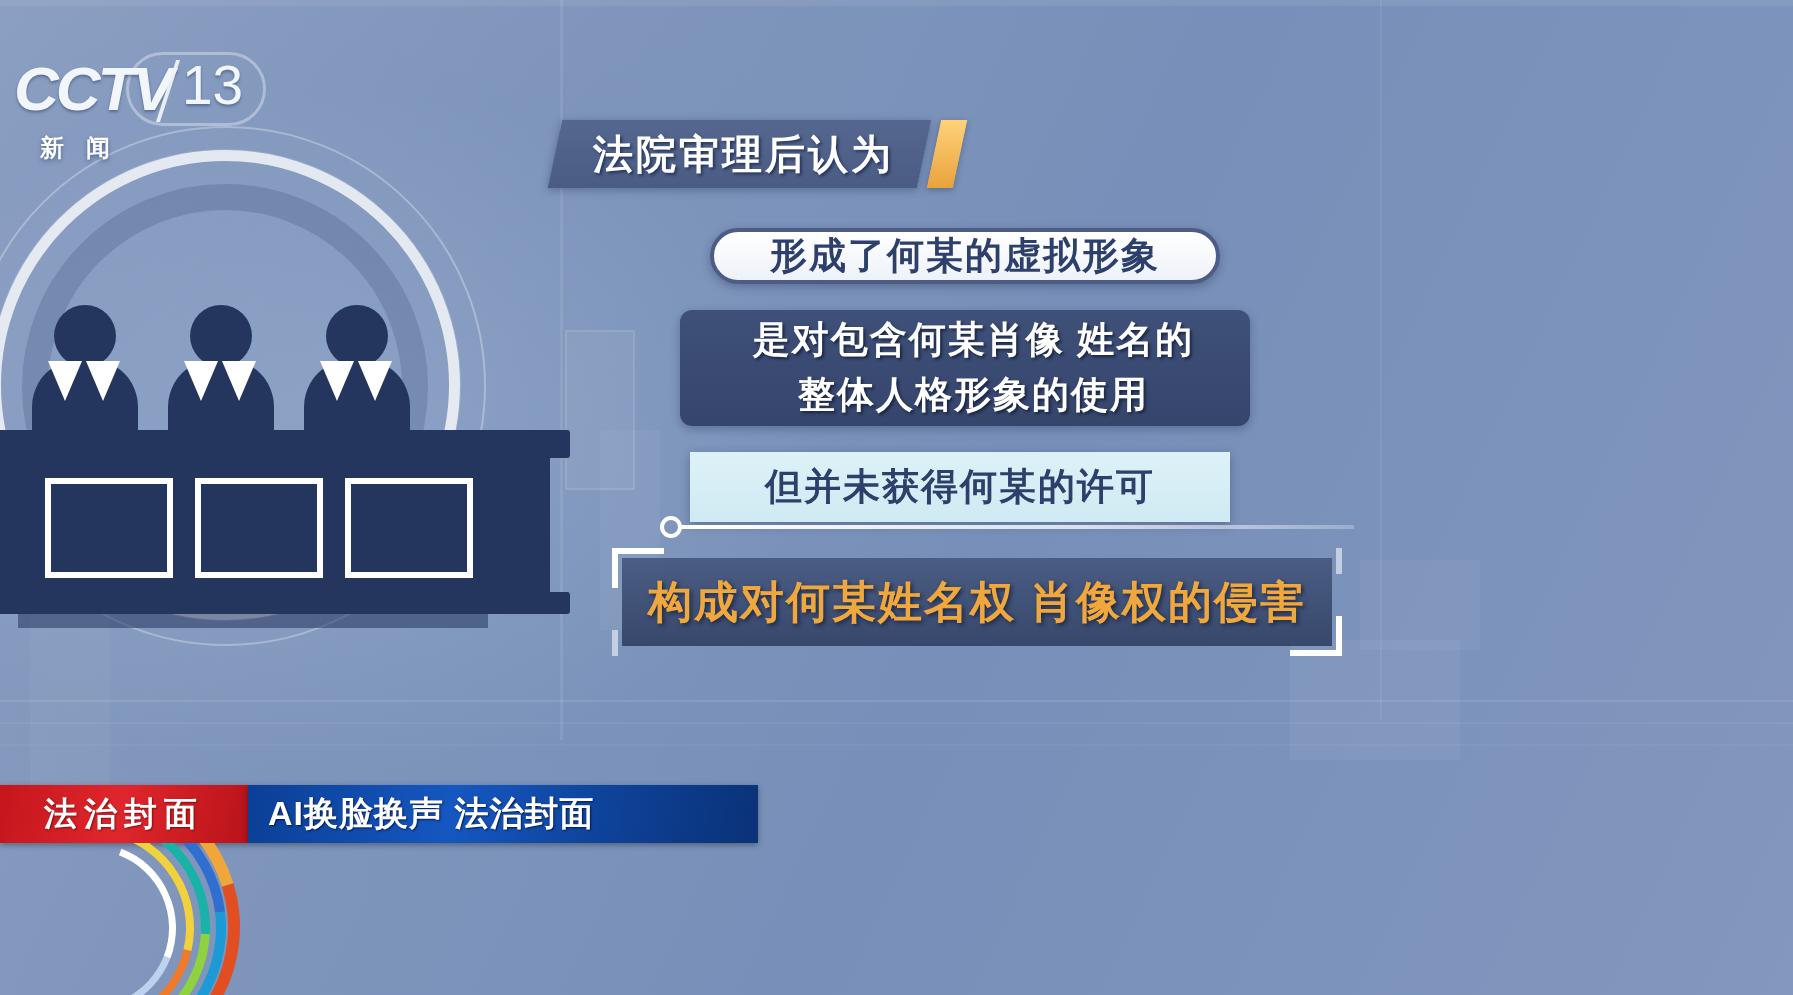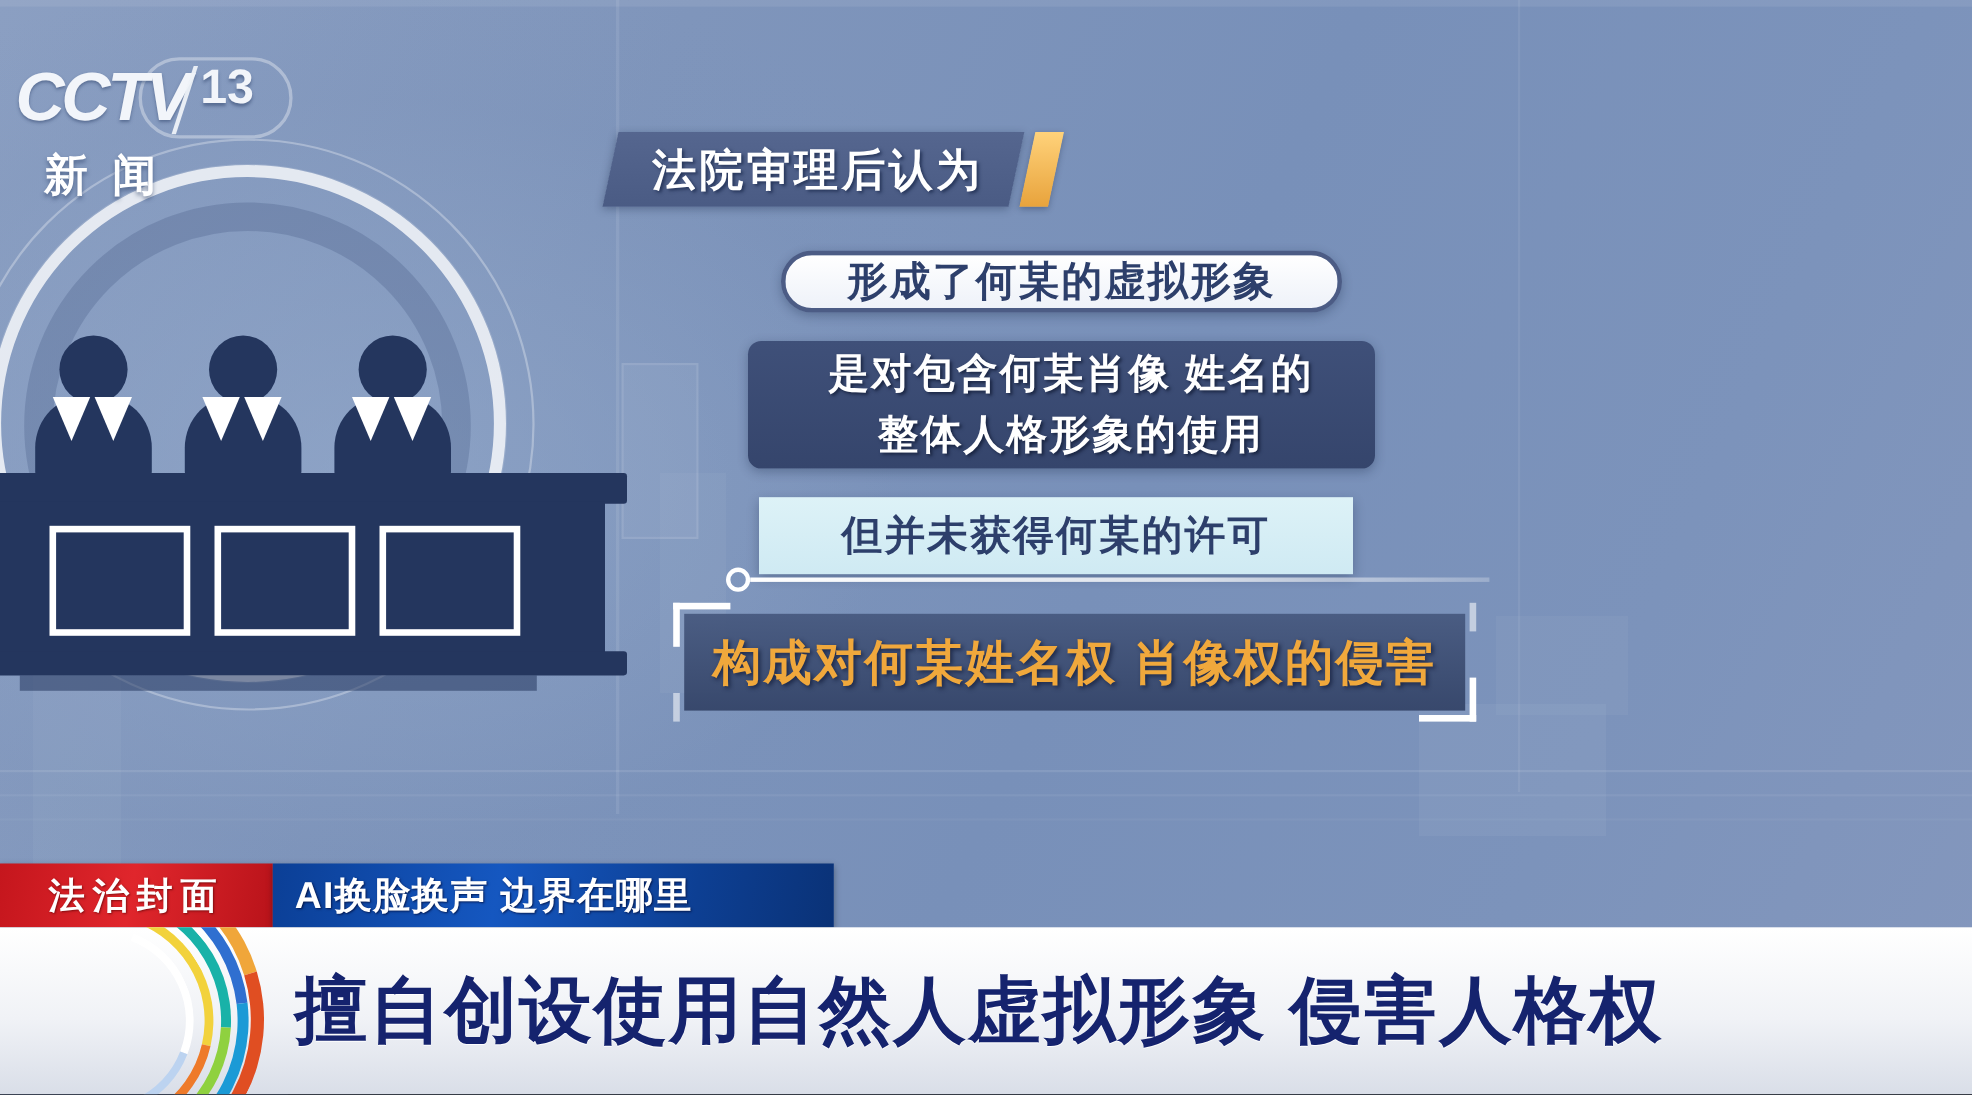--- a/index.html
+++ b/index.html
@@ -98,30 +98,30 @@
     font-weight:bold; font-style:italic;
     font-size:62px; letter-spacing:-3px; color:#f2f5fa;
     text-shadow:0 2px 3px rgba(30,50,90,0.45);
     position:absolute; left:0; top:0; line-height:1;
   }
   .logo .slash{
     position:absolute; left:152px; top:2px; width:4px; height:62px;
     background:#eef2f8; transform:skewX(-18deg); opacity:0.95;
   }
   .logo .num{
-    position:absolute; left:168px; top:0; font-size:44px; font-weight:bold;
+    position:absolute; left:168px; top:0; font-size:55px; font-weight:normal;
     color:#f2f5fa; line-height:1; text-shadow:0 2px 3px rgba(30,50,90,0.45);
   }
   .logo .pill{
     position:absolute; left:112px; top:-6px; width:140px; height:74px;
     border:3px solid rgba(255,255,255,0.35); border-radius:38px;
   }
   .logo .xinwen{
     position:absolute; left:26px; top:74px;
-    font-size:40px; font-weight:bold; color:#ffffff; letter-spacing:22px;
+    font-size:24px; font-weight:bold; color:#ffffff; letter-spacing:22px;
     text-shadow:0 2px 4px rgba(30,50,90,0.5);
   }
 
   
   .chip-head{
     position:absolute; left:555px; top:120px; height:68px;
     display:flex; align-items:center;
   }
   .chip-head .plate{
     height:68px; padding:0 30px 0 38px;
@@ -365,27 +365,24 @@
     <div class="corner c-bl"></div>
     <div class="txt">构成对何某姓名权 肖像权的侵害</div>
   </div>
 
   <div class="lower">
     <div class="row1">
       <div class="tagbox">
         <span>法治封面</span>
       </div>
       <div class="topicbox">
-        <span>AI换脸换声 边界在哪里</span>
+        <span>AI换脸换声 法治封面</span>
       </div>
     </div>
 
-    <div class="row2">
-      <div class="headline">擅自创设使用自然人虚拟形象 侵害人格权</div>
-    </div>
 
     <div class="swirl">
       <div class="base"></div>
       <div class="arc a1"></div>
       <div class="arc a2"></div>
       <div class="arc a3"></div>
       <div class="arc a4"></div>
       <div class="arc a5"></div>
     </div>
   </div>

